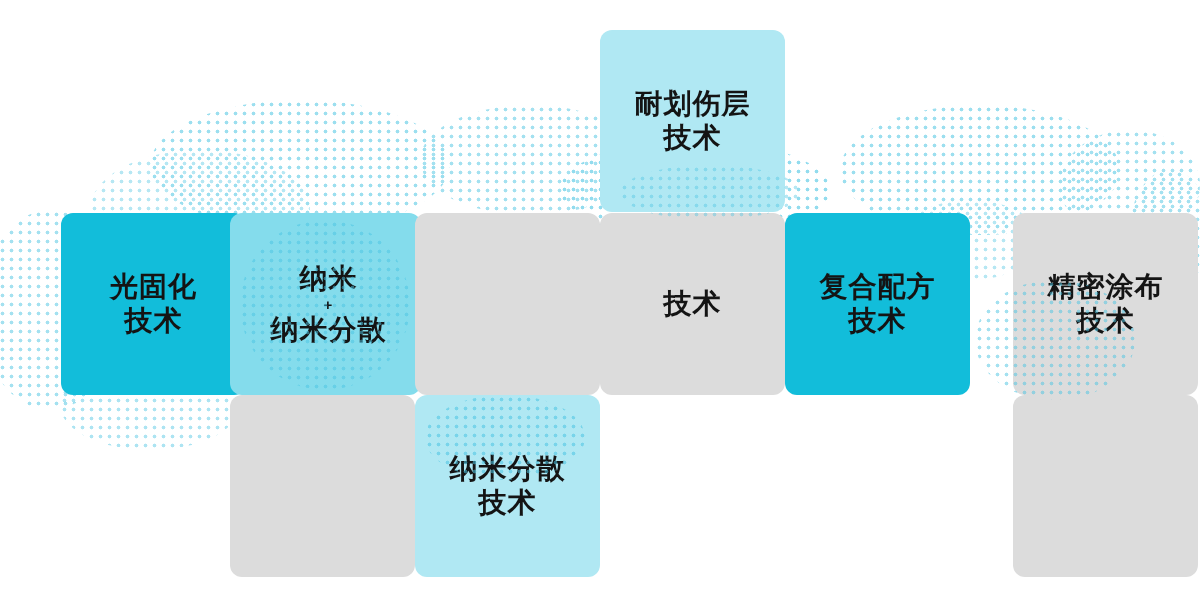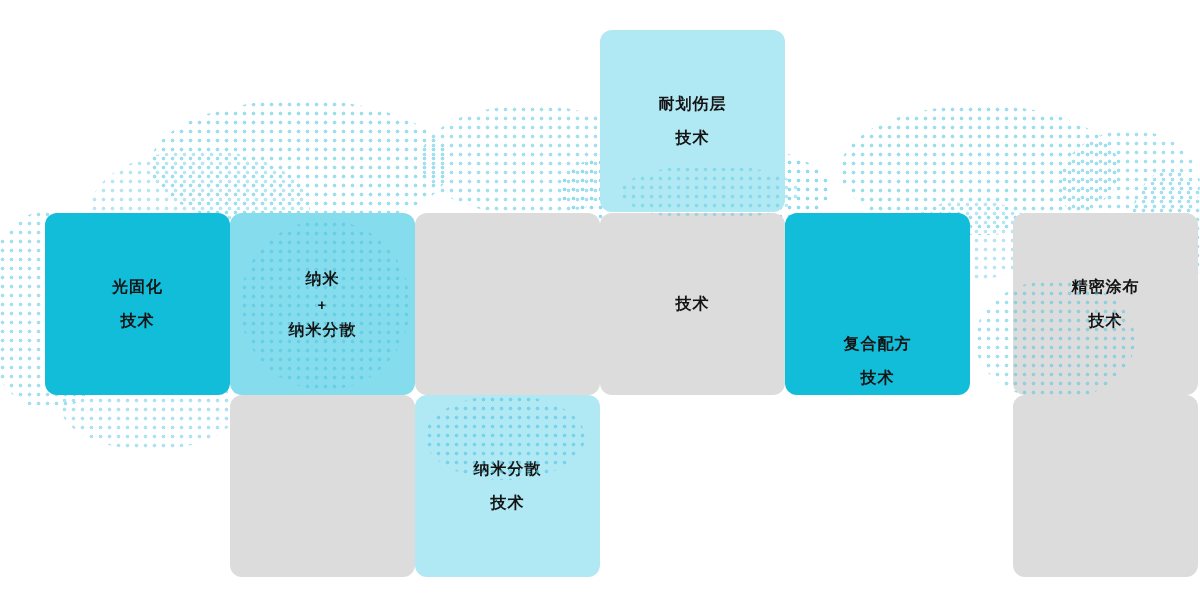--- a/index.html
+++ b/index.html
@@ -32,38 +32,38 @@
     height: 182px;
     border-radius: 12px;
     display: flex;
     flex-direction: column;
     align-items: center;
     justify-content: center;
     z-index: 1;
     text-align: center;
   }
   .v-cyan  { background: var(--cyan, #12bdda); }
-  .v-med   { background: var(--medium-cyan, #84dcec); }
+  .v-med   { background: var(--medium-cyan, #84dcec); padding-left: 6px; }
   .v-light { background: var(--light-cyan, #b0e8f3); }
   .v-gray  { background: var(--gray, #dcdcdc); }
   .tile-line {
     display: block;
-    font-size: 16px;
+    font-size: 28px;
     font-weight: 700;
     color: var(--text, #141414);
     line-height: 34px;
     letter-spacing: 1px;
   }
   .tile-line.plus {
     font-size: 15px;
     line-height: 17px;
   }
   
-  .c0 { left: 45px; }   .c1 { left: 230px; }  .c2 { left: 415px; }
-  .c3 { left: 600px; }  .c4 { left: 785px; justify-content: flex-end; }  .c5 { left: 1013px; }
+  .c0 { left: 61px; }   .c1 { left: 230px; }  .c2 { left: 415px; }
+  .c3 { left: 600px; }  .c4 { left: 785px; }  .c5 { left: 1013px; }
   .r0 { top: 30px; }    .r1 { top: 213px; }   .r2 { top: 395px; }
 </style>
 </head>
 <body>
 
 <div class="stage">
 
   <div class="dots" style="left:150px; top:100px; width:300px; height:130px; opacity:.55;"></div>
   <div class="dots" style="left:90px; top:150px; width:220px; height:120px; opacity:.4;"></div>
   <div class="dots" style="left:420px; top:105px; width:220px; height:110px; opacity:.5;"></div>

